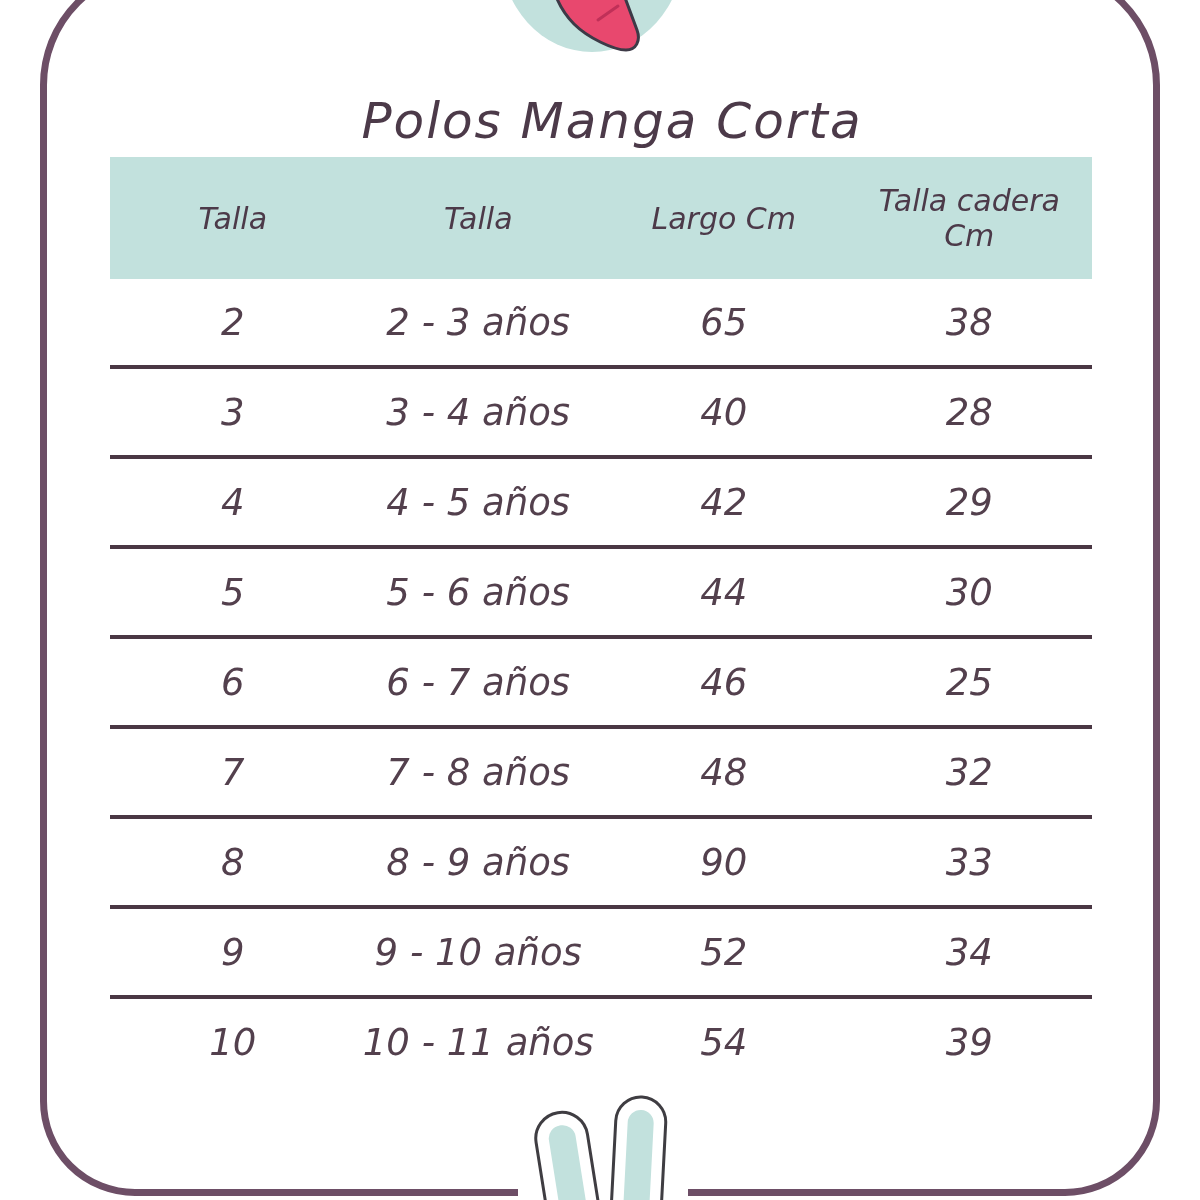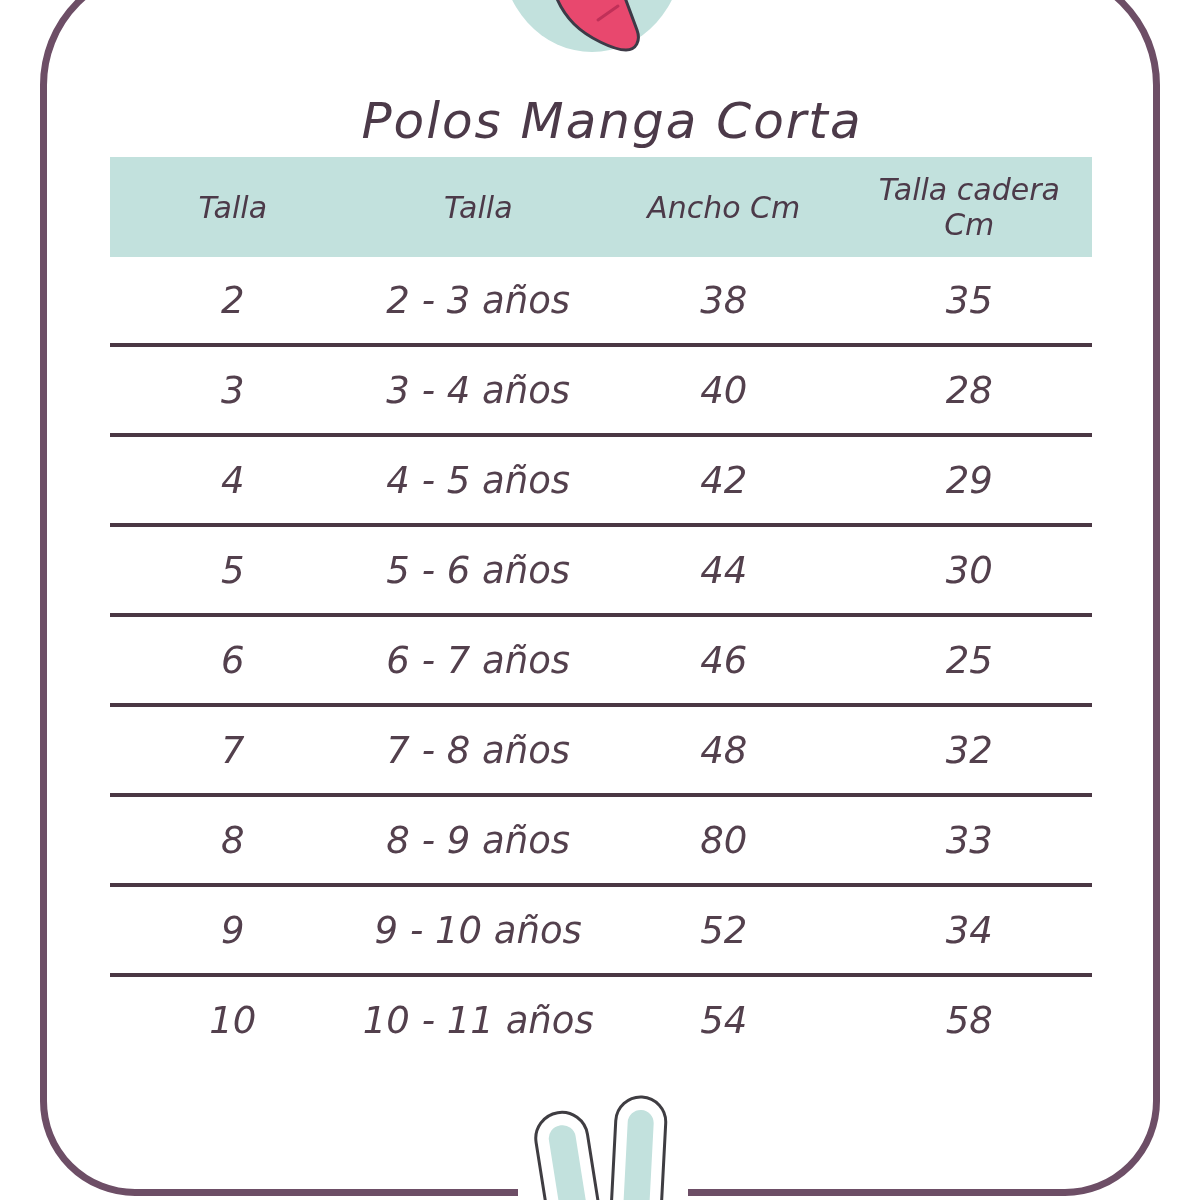--- a/index.html
+++ b/index.html
@@ -54,21 +54,21 @@
     table-layout: fixed;
   }
   .size-table thead th {
     background: #c2e1dd;
     height: 92px;
     font-size: 30px;
     font-weight: normal;
     font-style: italic;
     color: #4c3a49;
     text-align: center;
-    padding: 4px;
+    padding: 15px;
   }
   .size-table tbody td {
     height: 86px;
     text-align: center;
     vertical-align: middle;
     font-size: 37px;
     font-style: italic;
     color: #53404d;
     border-bottom: 4px solid #4a3744;
     padding: 0;
@@ -107,30 +107,30 @@
   <colgroup>
     <col style="width:25%">
       <col style="width:25%">
       <col style="width:25%">
       <col style="width:25%">
   </colgroup>
   <thead>
     <tr>
       <th>Talla</th>
       <th>Talla</th>
-      <th>Ancho Cm</th>
+      <th>Largo Cm</th>
       <th>Talla cadera Cm</th>
     </tr>
   </thead>
   <tbody id="table-body">
       <tr>
     <td>2</td>
     <td>2 - 3 años</td>
+    <td>65</td>
     <td>38</td>
-    <td>35</td>
   </tr>
       <tr>
     <td>3</td>
     <td>3 - 4 años</td>
     <td>40</td>
     <td>28</td>
   </tr>
       <tr>
     <td>4</td>
     <td>4 - 5 años</td>
@@ -151,34 +151,34 @@
   </tr>
       <tr>
     <td>7</td>
     <td>7 - 8 años</td>
     <td>48</td>
     <td>32</td>
   </tr>
       <tr>
     <td>8</td>
     <td>8 - 9 años</td>
-    <td>80</td>
+    <td>90</td>
     <td>33</td>
   </tr>
       <tr>
     <td>9</td>
     <td>9 - 10 años</td>
     <td>52</td>
     <td>34</td>
   </tr>
       <tr>
     <td>10</td>
     <td>10 - 11 años</td>
     <td>54</td>
-    <td>58</td>
+    <td>39</td>
   </tr>
     </tbody>
 </table>
 
 <div class="ears-wrap">
   <svg width="210" height="115" viewBox="0 0 210 115">
 
     <rect x="18" y="100" width="170" height="15" fill="#ffffff"></rect>
     <g transform="rotate(-9 66 80)">
       <rect x="40" y="27" width="52" height="120" rx="26" fill="#ffffff" stroke="#3f3d42" stroke-width="3"></rect>

